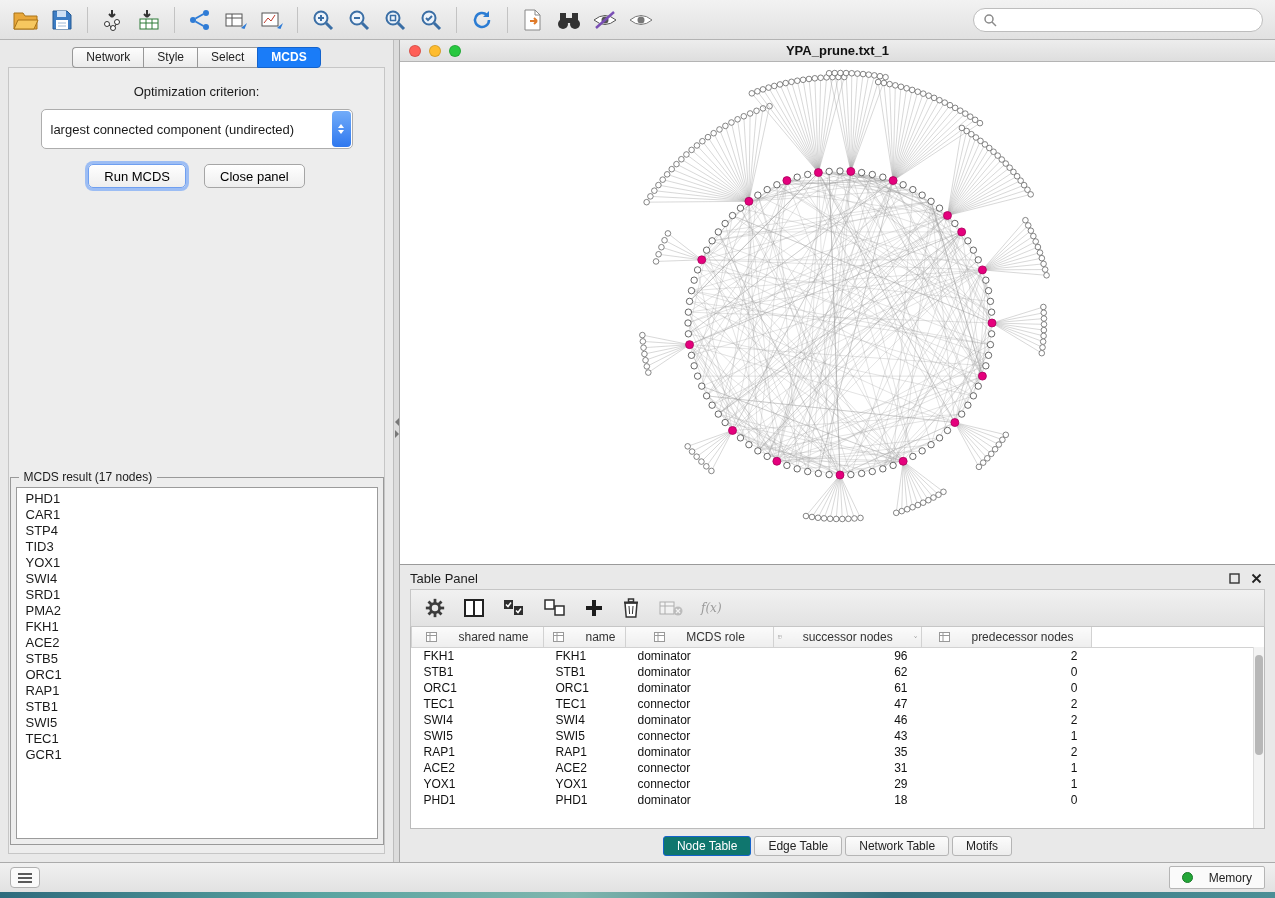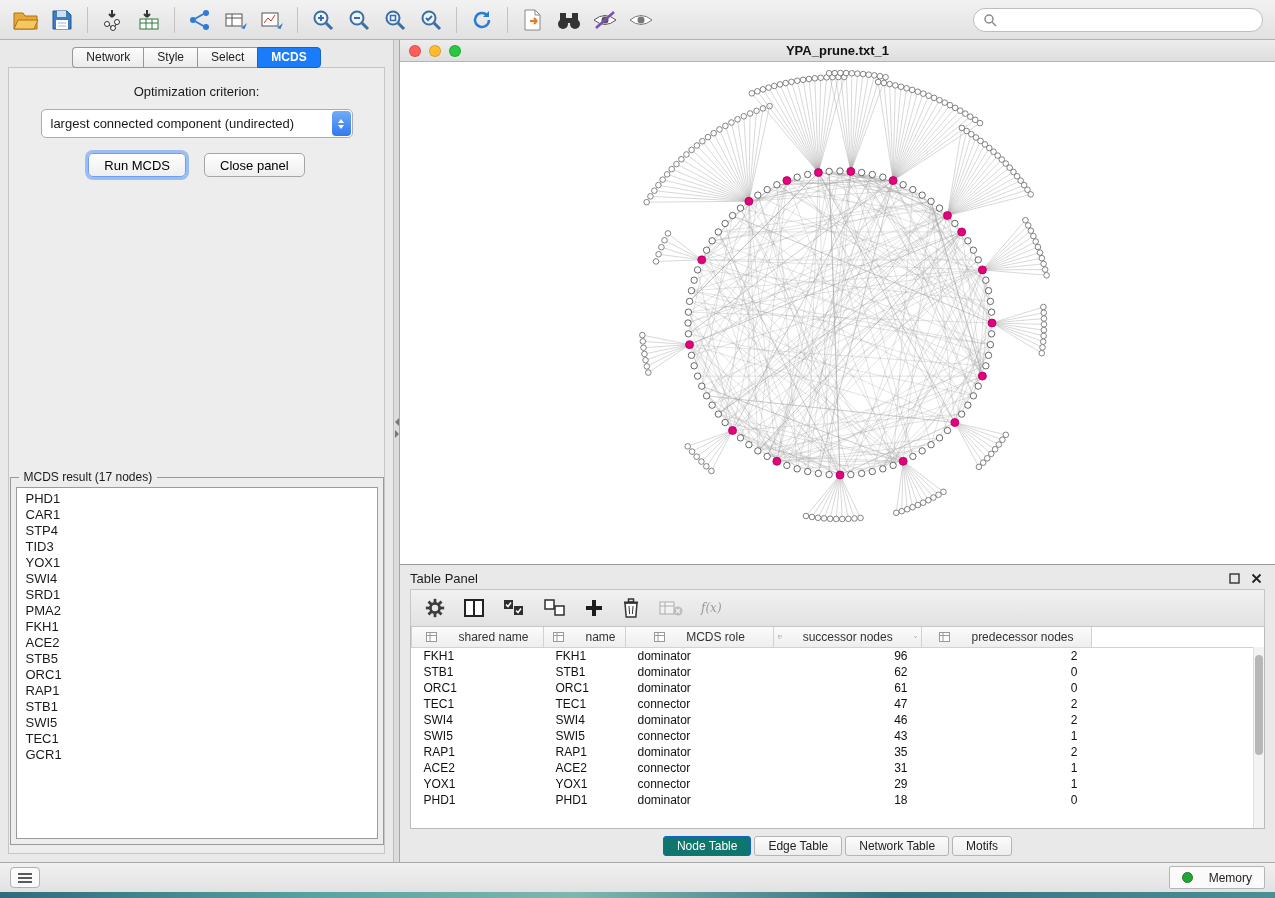--- a/index.html
+++ b/index.html
@@ -25,21 +25,21 @@
   .win-icons{margin-left:auto;display:flex;gap:9px;align-items:center;padding-right:2px;}
   .win-btn{display:flex;align-items:center;justify-content:center;width:13px;height:13px;}
 
   .cp-tabs{display:flex;justify-content:center;margin-top:4px;flex:0 0 auto;position:relative;z-index:2;}
   .cp-tab{font-size:12px;line-height:19px;padding:0 13px;border:1px solid #989898;border-right:none;background:linear-gradient(#fdfdfd,#ebebeb);color:#222;cursor:default;}
   .cp-tab:first-child{border-radius:4px 0 0 4px;}
   .cp-tab:last-child{border-right:1px solid #989898;border-radius:0 4px 4px 0;}
   .cp-tab.active{background:#1a7cf8;color:#fff;font-weight:bold;border-color:#1463cc;text-align:right;}
   .cp-content{flex:1;background:#ededed;border:1px solid #c6c6c6;margin-top:-1px;display:flex;flex-direction:column;align-items:center;padding:16px 8px 8px;min-height:0;}
   .opt-label{font-size:13px;margin-bottom:10px;}
-  .combo{width:312px;height:29px;background:#fff;border:1px solid #adadad;border-radius:5px;display:flex;align-items:center;position:relative;padding:0 24px 0 9px;font-size:13px;white-space:nowrap;}
+  .combo{width:312px;height:40px;background:#fff;border:1px solid #adadad;border-radius:5px;display:flex;align-items:center;position:relative;padding:0 24px 0 9px;font-size:13px;white-space:nowrap;}
   .combo-stepper{position:absolute;right:1px;top:1px;bottom:1px;width:19px;border-radius:4px;background:linear-gradient(#72acf9,#2f78ef);display:flex;flex-direction:column;align-items:center;justify-content:center;gap:2px;}
   .tri-up{width:0;height:0;border-left:3.5px solid transparent;border-right:3.5px solid transparent;border-bottom:4.5px solid #fff;}
   .tri-down{width:0;height:0;border-left:3.5px solid transparent;border-right:3.5px solid transparent;border-top:4.5px solid #fff;}
   .btn-row{display:flex;gap:18px;margin-top:15px;}
   .btn{height:24px;padding:0 15px;background:linear-gradient(#ffffff,#eeeeee);border:1px solid #a5a5a5;border-radius:5px;font-size:13px;font-family:"Liberation Sans",sans-serif;}
   .btn.default{box-shadow:0 0 0 3px rgba(90,150,250,.55);border-color:#6f9ff0;}
   .result-group{margin-top:auto;width:374px;height:368px;border:1px solid #999;position:relative;padding:9px 5px 5px;flex:0 0 auto;}
   .result-legend{position:absolute;top:-8px;left:8px;background:#ededed;padding:0 5px;font-size:12px;}
   .result-list{width:100%;height:100%;background:#fff;border:1px solid #9b9b9b;overflow:hidden;padding:3px 0 0 9px;font-size:13px;line-height:16px;}
   .list-item{height:16px;}

